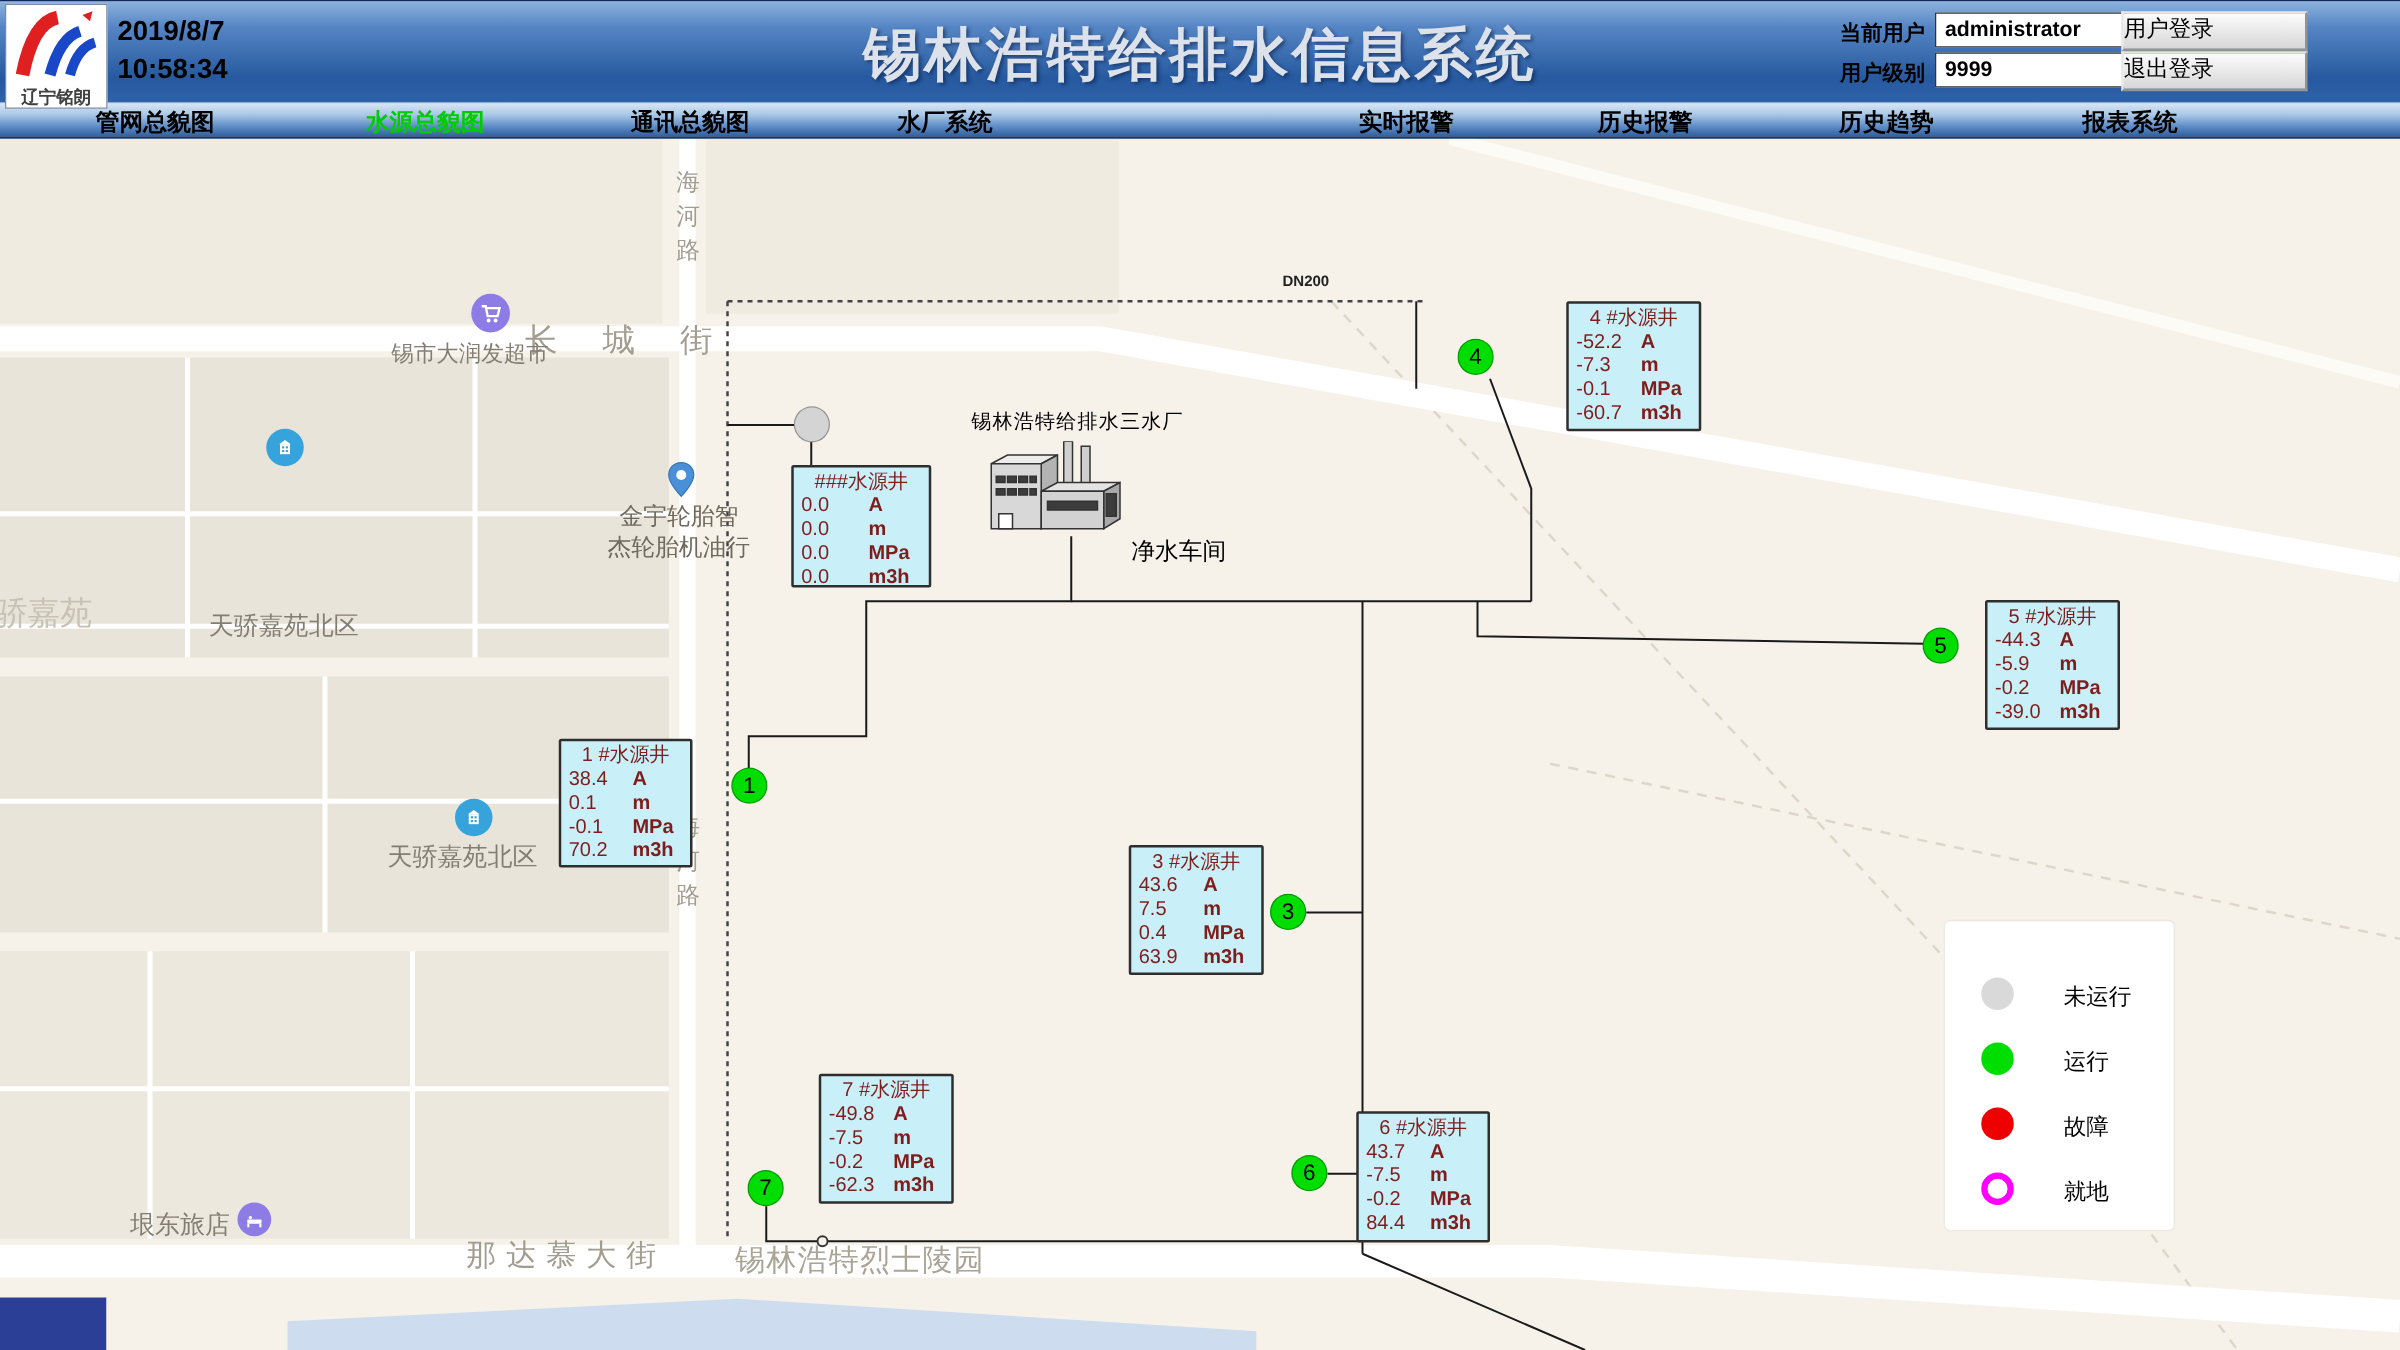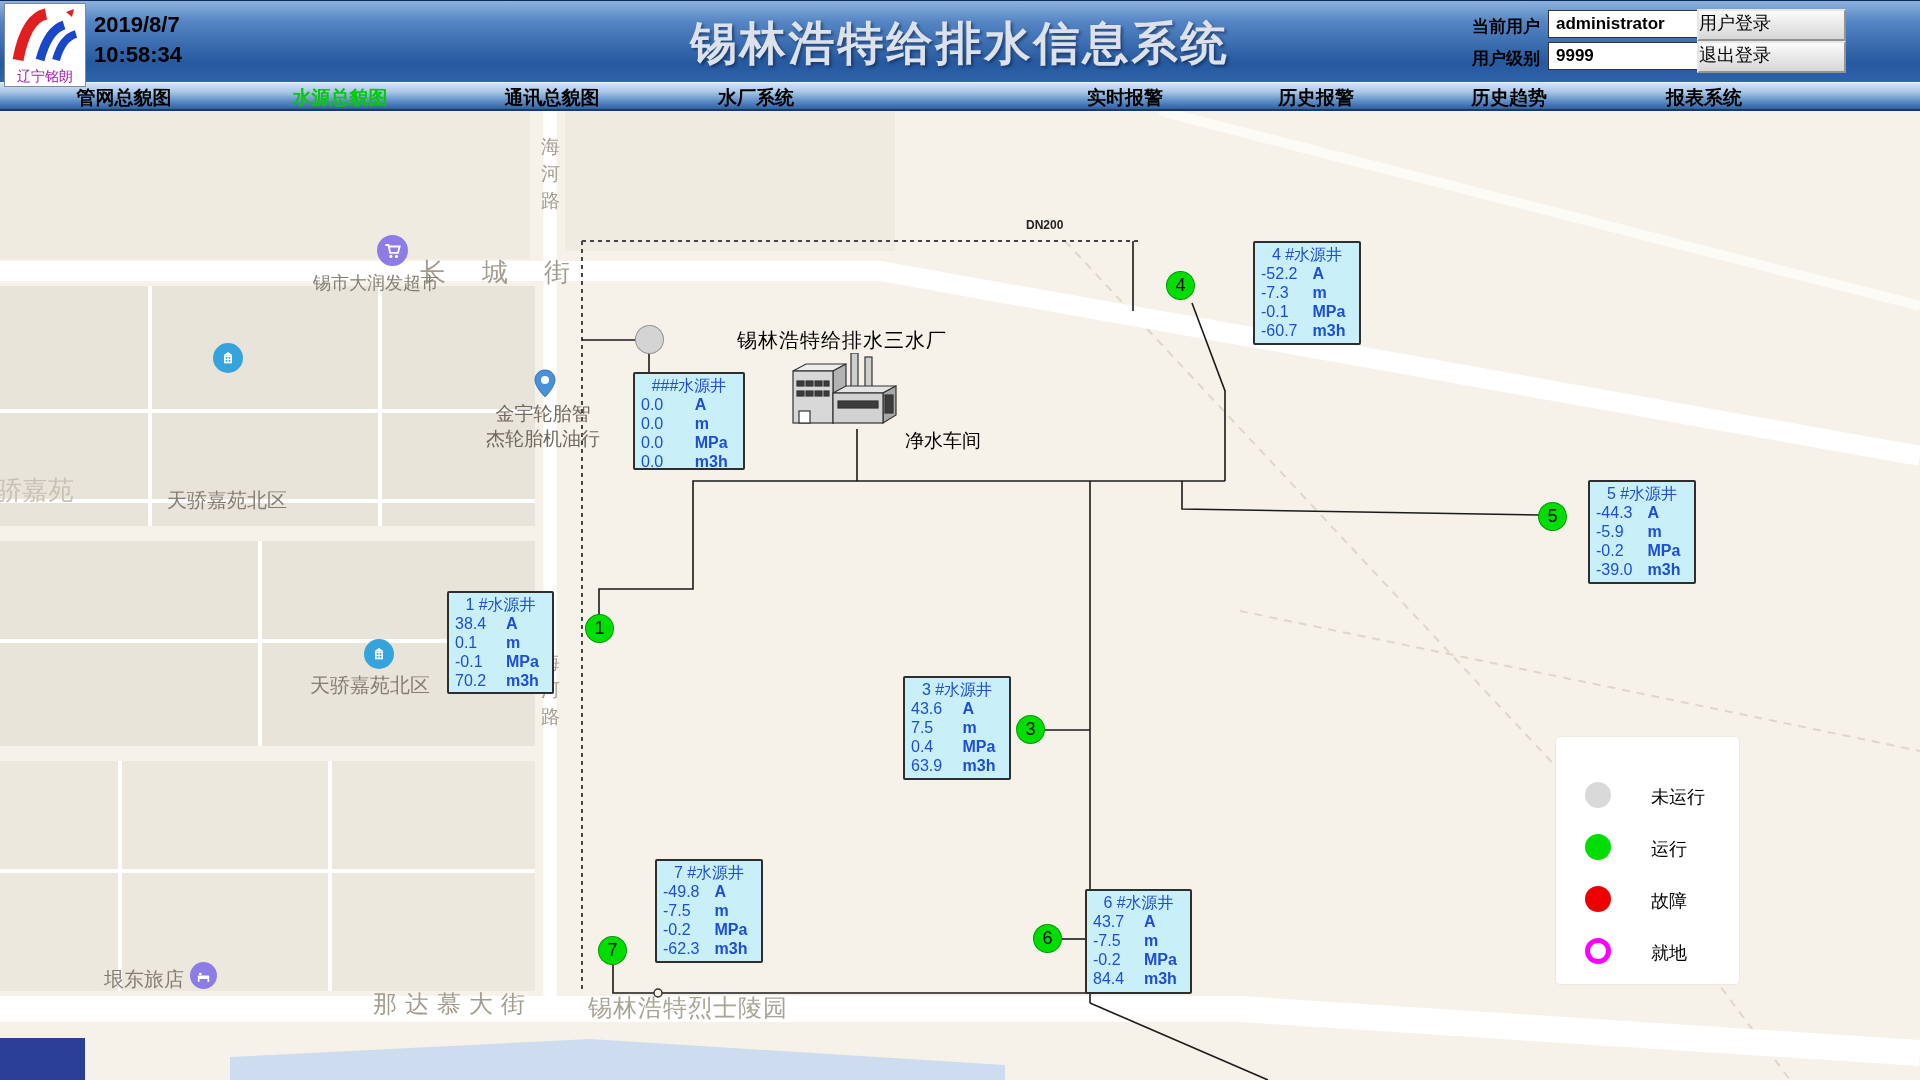--- a/index.html
+++ b/index.html
@@ -4,21 +4,21 @@
 <style>
   html,body{margin:0;padding:0;background:#222;}
   .screen{position:relative;width:1920px;height:1080px;overflow:hidden;
           font-family:"Liberation Sans","DejaVu Sans",sans-serif;background:#f6f2e9;}
   
   .header{position:absolute;left:0;top:0;width:1920px;height:82px;
           background:linear-gradient(180deg,#8db3dd 0%,#5585c4 25%,#26599f 75%,#2f63aa 100%);
           border-top:1px solid #0c2a5e;}
   .logo{position:absolute;left:4px;top:3px;width:80px;height:82px;background:#fff;
         border:1px solid #7a8aa0;z-index:12;text-align:center;}
-  .logo-text{font-size:14px;color:#a21caf;margin-top:-2px;}
+  .logo-text{font-size:14px;color:#404040;margin-top:-2px;font-weight:bold;}
   .datetime{position:absolute;left:94px;top:9px;font-size:22px;font-weight:bold;color:#000;line-height:30px;}
   .apptitle{position:absolute;left:50%;top:12px;transform:translateX(-50%);
             font-size:46px;font-weight:bold;color:#dde2ea;letter-spacing:3px;white-space:nowrap;
             text-shadow:2px 2px 3px rgba(10,30,70,.55);}
   .userlbl{position:absolute;font-size:17px;font-weight:bold;color:#000;white-space:nowrap;}
   .userbox{position:absolute;width:145px;height:26px;background:#fff;border:1px solid #333;
            font-size:17px;font-weight:bold;color:#000;padding:0 0 0 7px;line-height:26px;}
   .hbtn{position:absolute;width:145px;height:28px;background:linear-gradient(180deg,#fbfbfb,#d7d7d7);
         border:2px outset #e7e7e7;font-size:18px;color:#000;text-align:left;line-height:24px;cursor:pointer;}
   
@@ -29,31 +29,31 @@
             color:#000;white-space:nowrap;cursor:pointer;}
   
   .map{position:absolute;left:0;top:111px;width:1920px;height:969px;background:#f6f2e9;overflow:hidden;}
   .layer{position:absolute;left:0;top:0;}
   .mlabel{position:absolute;white-space:nowrap;color:#a39d90;}
   .poilabel{position:absolute;white-space:nowrap;color:#847e72;}
   .vtext{width:22px;word-break:break-all;line-height:27px;font-size:19px;white-space:normal;}
   .poiicon{position:absolute;border-radius:50%;display:flex;align-items:center;justify-content:center;}
   
   .wellbox{position:absolute;width:108px;height:104px;background:#c9f0f8;border:2px solid #2e2e2e;
-           border-radius:2px;color:#1d4ed8;box-sizing:border-box;cursor:pointer;}
+           border-radius:2px;color:#7f1d1d;box-sizing:border-box;cursor:pointer;}
   .wellbox .t{text-align:center;font-size:16px;padding-top:2px;line-height:19px;}
   .wellbox .row{display:flex;padding:0 6px;font-size:16px;line-height:19px;}
   .wellbox .v{flex:0 0 56%;}
   .wellbox .u{font-weight:bold;}
   
   .marker{position:absolute;width:29px;height:29px;border-radius:50%;border:1px solid rgba(0,0,0,.30);
           display:flex;align-items:center;justify-content:center;font-size:18px;color:#000;
           box-sizing:border-box;cursor:pointer;}
   
-  .plantname{position:absolute;font-size:20px;color:#000;letter-spacing:1px;white-space:nowrap;}
+  .plantname{position:absolute;font-size:16px;color:#000;letter-spacing:1px;white-space:nowrap;margin-left:40px;}
   .workshop{position:absolute;font-size:19px;color:#000;white-space:nowrap;}
   .dn200{position:absolute;font-size:12px;font-weight:bold;color:#222;}
   
   .legend{position:absolute;left:1556px;top:626px;width:183px;height:247px;background:#fff;
           border-radius:4px;box-shadow:0 0 2px rgba(0,0,0,.12);}
   .lg-row{position:absolute;left:0;width:183px;height:26px;}
   .lg-dot{position:absolute;left:29px;top:0;width:26px;height:26px;border-radius:50%;box-sizing:border-box;}
   .lg-ring{border:5px solid #ff00ff;}
   .lg-lab{position:absolute;left:95px;top:3px;font-size:18px;color:#000;}
 </style>

